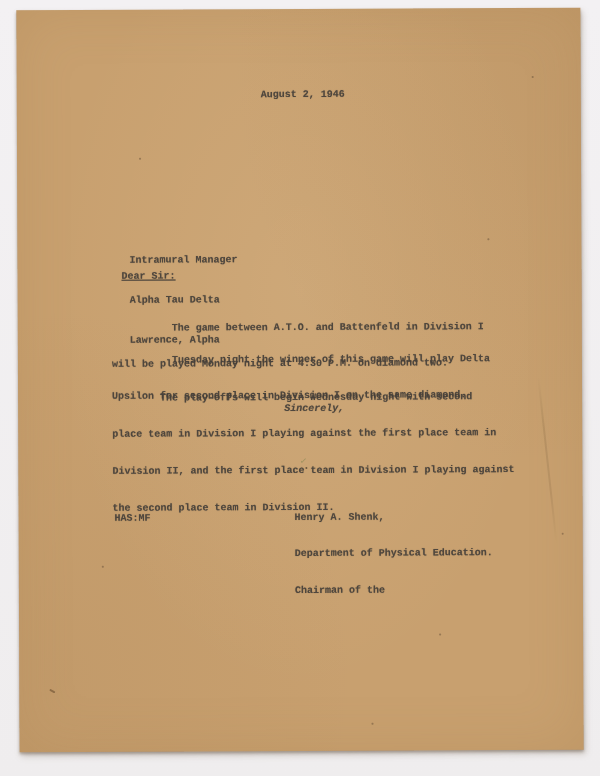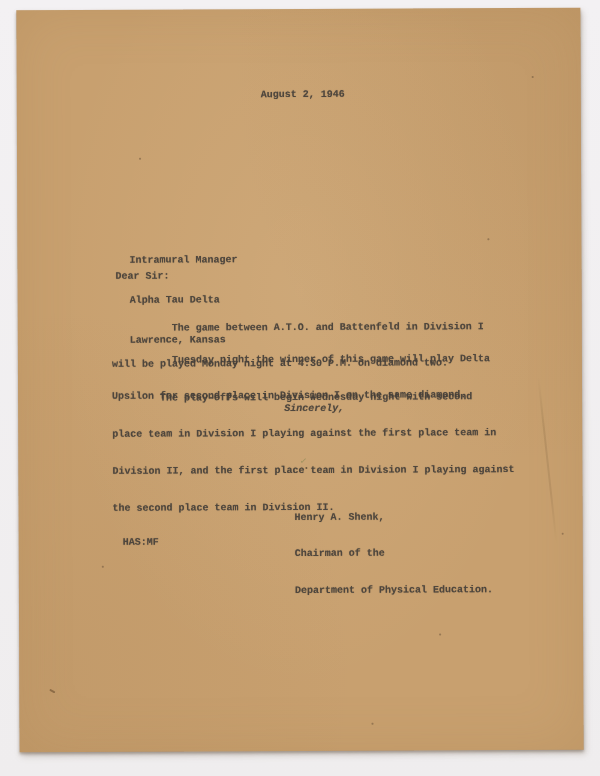--- a/index.html
+++ b/index.html
@@ -40,28 +40,28 @@
     color: #46403a;
     font-size: 10px;
     font-weight: bold;
     white-space: pre;
     line-height: 12.3px;
     text-shadow: 0 0 1px rgba(70,62,54,0.55);
     opacity: 0.93;
   }
   .date       { left: 244px; top: 80px; text-align: right;  }
   .recipient  { left: 112px; top: 217px; line-height: 13.4px; }
-  .salutation { left: 98px;  top: 261px; }
+  .salutation { left: 104px;  top: 261px; text-decoration: underline; }
   .para       { left: 94px; }
   .p1 { top: 288px; }
   .p2 { top: 320px; }
   .p3 { top: 358px; }
   .closing    { left: 266px; top: 394px; font-style: italic; }
   .signature  { left: 276px; top: 479px; line-height: 12.1px; }
-  .initials   { left: 104px;  top: 503px; margin-top: 24px; }
+  .initials   { left: 96px;  top: 503px; }
   .pen-mark {
     position: absolute;
     left: 282px; top: 446px;
     color: #75804b;
     font-size: 10px;
     opacity: 0.5;
     transform: rotate(8deg);
   }
   .crease {
     position: absolute;
@@ -82,21 +82,21 @@
 <body>
 
 <div class="scan">
   <div class="paper">
 
     <div class="txt date">August 2, 1946</div>
 
     <div class="txt recipient">
       <div>Intramural Manager</div>
       <div>Alpha Tau Delta</div>
-      <div>Lawrence, Kansas</div>
+      <div>Lawrence, Alpha</div>
     </div>
 
     <div class="txt salutation">Dear Sir:</div>
 
     <div class="txt para p1">
       <div>          The game between A.T.O. and Battenfeld in Division I</div>
       <div>will be played Monday night at 4:30 P.M. on diamond two.</div>
     </div>
 
     <div class="txt para p2">
@@ -110,22 +110,22 @@
       <div>Division II, and the first place team in Division I playing against</div>
       <div>the second place team in Division II.</div>
     </div>
 
     <div class="txt closing">Sincerely,</div>
 
     <div class="pen-mark">✓</div>
 
     <div class="txt signature">
       <div>Henry A. Shenk,</div>
+      <div>Department of Physical Education.</div>
       <div>Chairman of the</div>
-      <div>Department of Physical Education.</div>
     </div>
 
     <div class="txt initials">HAS:MF</div>
 
     <div class="crease"></div>
 
     <div class="speck" style="left:287px;top:458px;width:2px;height:2px;background:rgba(70,55,40,0.7);"></div>
     <div class="speck" style="left:30px;top:680px;width:6px;height:2px;border-radius:2px;transform:rotate(28deg);background:rgba(105,78,48,0.6);"></div>
     <div class="speck" style="left:543px;top:525px;width:2px;height:2px;"></div>
     <div class="speck" style="left:122px;top:148px;width:1.5px;height:1.5px;"></div>

